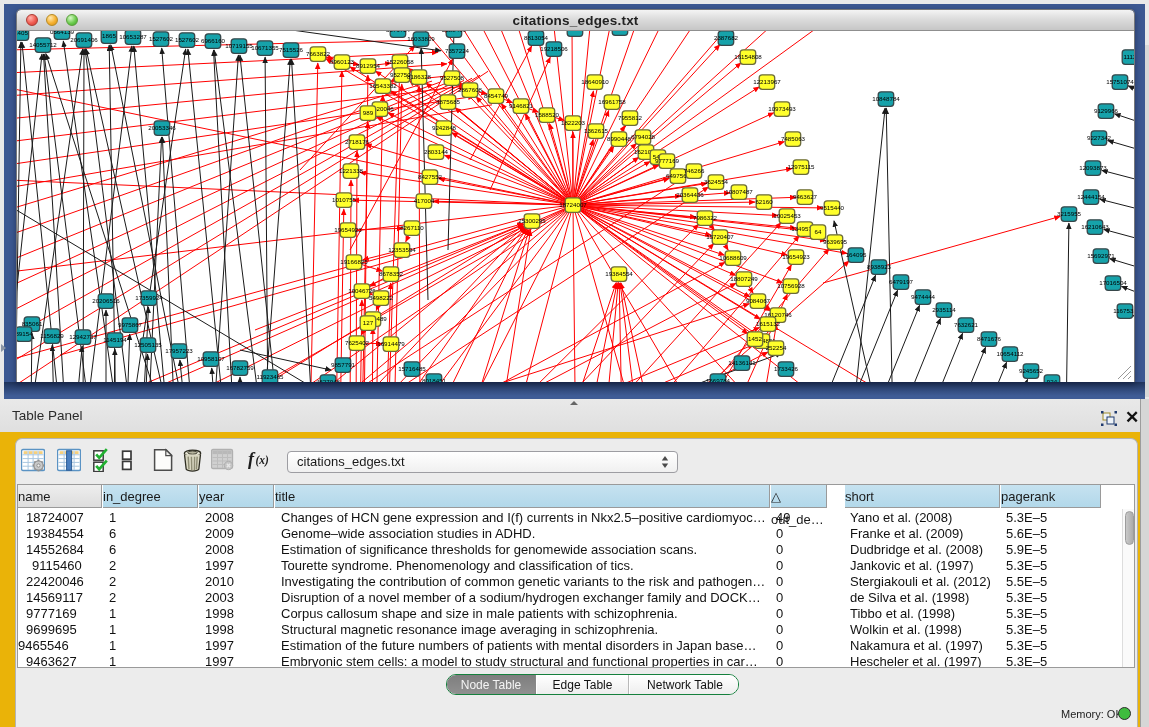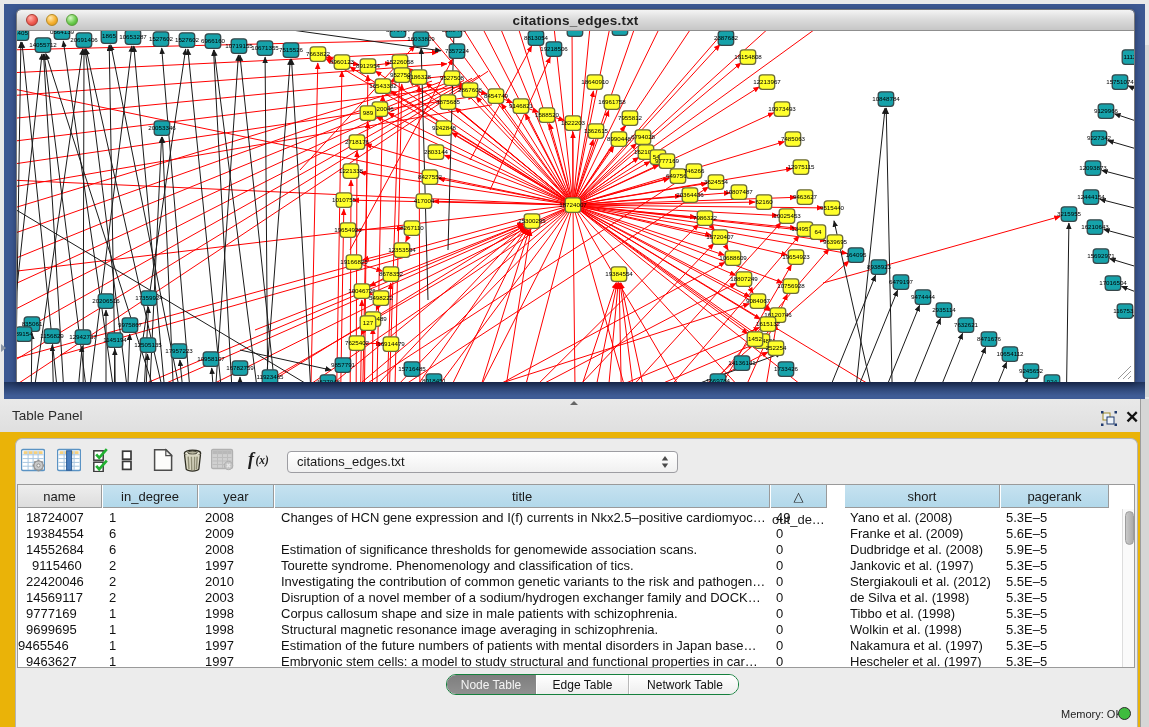--- a/index.html
+++ b/index.html
@@ -17,21 +17,21 @@
 #tlg{left:49px;background:radial-gradient(circle at 35% 30%,#d7f8c7,#6ccc4e 55%,#3fa32a);border:1px solid #5a9e3c}
 #canvas{left:0;top:21px;width:1117px;height:351px;background:#fff;overflow:hidden}
 
 #bottom{left:0;top:399px;width:1149px;height:328px;background:#eab308}
 #tpbar{left:0;top:0;width:100%;height:33px;background:linear-gradient(#e9e9e9,#dfdfdf)}
 #tptitle{left:12px;top:9px;font-size:13.5px;color:#2b2b2b}
 #tpx{left:1125px;top:8px;font-size:17px;font-weight:bold;color:#111}
 #panel{left:15px;top:39px;width:1123px;height:289px;background:#ececec;border:1px solid #b3b3b3;border-bottom:none;border-radius:7px 7px 0 0}
 #combo{left:271px;top:12px;width:391px;height:22px;background:linear-gradient(#fff,#f0f0f0);border:1px solid #9d9da2;border-radius:4px;font-size:13px;color:#1a1a1a;line-height:20px;padding-left:9px}
 #tablewrap{left:1px;top:45px;width:1118px;height:184px;background:#fff;border:1px solid #9a9a9a;border-right:1px solid #9a9a9a;overflow:hidden}
-.th{position:absolute;top:0;height:23px;border-right:1px solid #9a9a9a;border-bottom:1px solid #9a9a9a;text-align:center;font-size:13px;color:#1a1a1a;line-height:23px}
+.th{position:absolute;top:0;height:23px;border-right:1px solid #9a9a9a;border-bottom:1px solid #9a9a9a;font-size:13px;color:#1a1a1a;line-height:23px}
 .tr{position:relative;height:16px;font-size:13px;color:#111;line-height:16px}
 #tbody{position:absolute;left:0;top:25px;width:100%}
 #vscroll{left:1104px;top:24px;width:13px;height:160px;background:#fafafa;border-left:1px solid #ddd}
 #vthumb{left:1.5px;top:2px;width:9px;height:34px;background:linear-gradient(90deg,#c9c9c9,#ababab);border:1px solid #9c9c9c;border-radius:5px}
 #tabs{left:430px;top:235px;width:293px;height:21px;border:1px solid #15803d;border-radius:10px;background:#fff;overflow:hidden;font-size:12px}
 .tab{position:absolute;top:0;height:21px;line-height:20px;text-align:center;color:#111}
 #tabN{left:0;width:89px;background:linear-gradient(#7e7e7e,#929292);color:#f4f4f4;border-right:1px solid #888}
 #tabE{left:90px;width:92px;background:linear-gradient(#fff,#ececec);border-right:1px solid #b9b9b9}
 #tabT{left:183px;width:110px;background:linear-gradient(#fff,#ececec)}
 #mem{left:1061px;top:309px;font-size:11px;color:#222}
@@ -718,35 +718,36 @@
           <path d="M4 12 L7.2 7.6 L0.8 7.6 z" fill="#4a4a4a"></path>
         </svg>
     </div>
     <div id="tablewrap" class="abs">
       <div class="th" style="left:0px;width:84px;background:linear-gradient(#eee,#ddd)">name</div>
         <div class="th" style="left:85px;width:95px;background:linear-gradient(#c6e2f0,#b2d8ea)">in_degree</div>
         <div class="th" style="left:181px;width:75px;background:linear-gradient(#c6e2f0,#b2d8ea)">year</div>
         <div class="th" style="left:257px;width:495px;background:linear-gradient(#c6e2f0,#b2d8ea)">title</div>
         <div class="th" style="left:753px;width:56px;background:linear-gradient(#c6e2f0,#b2d8ea)">△ out_de…</div>
         <div class="th" style="left:827px;width:155px;background:linear-gradient(#c6e2f0,#b2d8ea)">short</div>
-        <div class="th" style="left:983px;width:108px;background:linear-gradient(#c6e2f0,#b2d8ea)">pagerank</div>
+        <div class="th" style="left:983px;width:100px;background:linear-gradient(#c6e2f0,#b2d8ea)">pagerank</div>
       <div id="tbody">
       <div class="tr">
             <div style="position:absolute;left:0px;width:77px;padding-left:8px;white-space:nowrap;overflow:hidden">18724007</div>
             <div style="position:absolute;left:85px;width:90px;padding-left:6px;white-space:nowrap;overflow:hidden">1</div>
             <div style="position:absolute;left:181px;width:70px;padding-left:6px;white-space:nowrap;overflow:hidden">2008</div>
             <div style="position:absolute;left:257px;width:490px;padding-left:6px;white-space:nowrap;overflow:hidden">Changes of HCN gene expression and I(f) currents in Nkx2.5–positive cardiomyoc…</div>
             <div style="position:absolute;left:753px;width:69px;padding-left:5px;white-space:nowrap;overflow:hidden">49</div>
             <div style="position:absolute;left:827px;width:151px;padding-left:5px;white-space:nowrap;overflow:hidden">Yano et al. (2008)</div>
             <div style="position:absolute;left:983px;width:86px;padding-left:5px;white-space:nowrap;overflow:hidden">5.3E–5</div>
           </div>
 <div class="tr">
             <div style="position:absolute;left:0px;width:77px;padding-left:8px;white-space:nowrap;overflow:hidden">19384554</div>
             <div style="position:absolute;left:85px;width:90px;padding-left:6px;white-space:nowrap;overflow:hidden">6</div>
             <div style="position:absolute;left:181px;width:70px;padding-left:6px;white-space:nowrap;overflow:hidden">2009</div>
+            <div style="position:absolute;left:257px;width:490px;padding-left:6px;white-space:nowrap;overflow:hidden">Genome–wide association studies in ADHD.</div>
             <div style="position:absolute;left:753px;width:69px;padding-left:5px;white-space:nowrap;overflow:hidden">0</div>
             <div style="position:absolute;left:827px;width:151px;padding-left:5px;white-space:nowrap;overflow:hidden">Franke et al. (2009)</div>
             <div style="position:absolute;left:983px;width:86px;padding-left:5px;white-space:nowrap;overflow:hidden">5.6E–5</div>
           </div>
 <div class="tr">
             <div style="position:absolute;left:0px;width:77px;padding-left:8px;white-space:nowrap;overflow:hidden">14552684</div>
             <div style="position:absolute;left:85px;width:90px;padding-left:6px;white-space:nowrap;overflow:hidden">6</div>
             <div style="position:absolute;left:181px;width:70px;padding-left:6px;white-space:nowrap;overflow:hidden">2008</div>
             <div style="position:absolute;left:257px;width:490px;padding-left:6px;white-space:nowrap;overflow:hidden">Estimation of significance thresholds for genomewide association scans.</div>
             <div style="position:absolute;left:753px;width:69px;padding-left:5px;white-space:nowrap;overflow:hidden">0</div>

